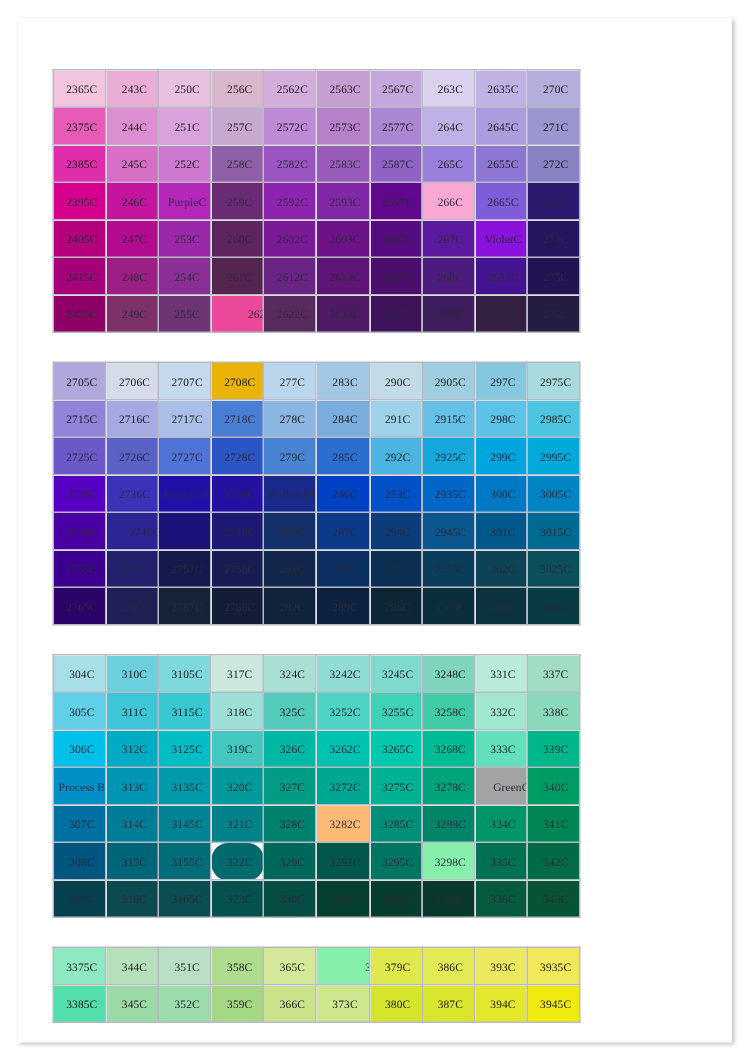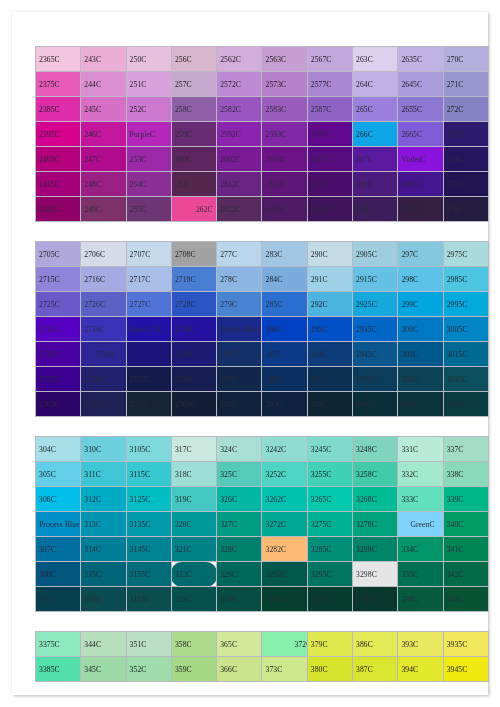--- a/index.html
+++ b/index.html
@@ -1,22 +1,22 @@
 <!DOCTYPE html>
 <html><head>
 <meta charset="utf-8">
 <style>
   html,body{margin:0;padding:0;background:#ffffff;}
   body{width:500px;height:707px;overflow:hidden;
        font-family:"Liberation Serif","DejaVu Serif",serif;}
   #page{position:absolute;left:12px;top:12px;width:476px;height:683px;
         background:#ffffff;box-shadow:1px 1px 3px rgba(0,0,0,.28);}
   #sheet{position:absolute;left:23px;top:34px;width:443px;}
-  .block{width:454px;border-collapse:collapse;table-layout:fixed;
-         margin:0;padding:0;}
+  .block{width:352px;border-collapse:collapse;table-layout:fixed;
+         margin:0;padding:0;text-align:center;}
   .block td{height:24px;padding:0 0 0 3px;vertical-align:middle;
             font-size:7.6px;line-height:9px;letter-spacing:.1px;
             border:1px solid #b9b9c4;color:#1a1a1a;overflow:hidden;
             white-space:nowrap;}
   .block td.dark{color:#2b2b3a;}
   .spacer{height:19px;}
 </style>
 </head>
 <body>
 
@@ -61,21 +61,21 @@
             <td style="background: rgb(135, 130, 196);">272C</td>
           </tr>
           <tr>
             <td class="dark" style="background: rgb(214, 0, 143);">2395C</td>
             <td class="dark" style="background: rgb(195, 21, 158);">246C</td>
             <td class="dark" style="background: rgb(181, 38, 187);">PurpleC</td>
             <td class="dark" style="background: rgb(105, 43, 115);">259C</td>
             <td class="dark" style="background: rgb(141, 36, 176);">2592C</td>
             <td class="dark" style="background: rgb(130, 40, 166);">2593C</td>
             <td class="dark" style="background: rgb(98, 8, 143);">2597C</td>
-            <td class="dark" style="background: #0ea5e9;">266C</td>
+            <td class="dark" style="background: #f9a8d4;">266C</td>
             <td class="dark" style="background: rgb(127, 92, 216);">2665C</td>
             <td class="dark" style="background: rgb(43, 26, 110);">273C</td>
           </tr>
           <tr>
             <td class="dark" style="background: rgb(181, 0, 124);">2405C</td>
             <td class="dark" style="background: rgb(178, 11, 144);">247C</td>
             <td class="dark" style="background: rgb(155, 40, 168);">253C</td>
             <td class="dark" style="background: rgb(93, 36, 96);">260C</td>
             <td class="dark" style="background: rgb(123, 26, 150);">2602C</td>
             <td class="dark" style="background: rgb(109, 18, 137);">2603C</td>
@@ -110,21 +110,21 @@
           </tr>
         </tbody>
       </table>
       <div class="spacer"></div>
       <table class="block">
         <tbody>
           <tr>
             <td style="background: rgb(176, 167, 221);">2705C</td>
             <td style="background: rgb(214, 219, 233);">2706C</td>
             <td style="background: rgb(197, 217, 237);">2707C</td>
-            <td style="background: #a3a3a3;">2708C</td>
+            <td style="background: #eab308;">2708C</td>
             <td style="background: rgb(185, 214, 236);">277C</td>
             <td style="background: rgb(162, 199, 229);">283C</td>
             <td style="background: rgb(195, 219, 230);">290C</td>
             <td style="background: rgb(159, 205, 224);">2905C</td>
             <td style="background: rgb(132, 200, 224);">297C</td>
             <td style="background: rgb(169, 219, 222);">2975C</td>
           </tr>
           <tr>
             <td style="background: rgb(144, 131, 218);">2715C</td>
             <td style="background: rgb(165, 170, 226);">2716C</td>
@@ -240,21 +240,21 @@
           </tr>
           <tr>
             <td class="dark" style="background: rgb(0, 144, 200);">Process  BlueC</td>
             <td class="dark" style="background: rgb(0, 149, 178);">313C</td>
             <td class="dark" style="background: rgb(0, 154, 170);">3135C</td>
             <td class="dark" style="background: rgb(0, 154, 154);">320C</td>
             <td class="dark" style="background: rgb(0, 156, 132);">327C</td>
             <td class="dark" style="background: rgb(0, 168, 148);">3272C</td>
             <td class="dark" style="background: rgb(0, 178, 148);">3275C</td>
             <td class="dark" style="background: rgb(0, 163, 122);">3278C</td>
-            <td class="dark" style="background: #7dd3fc; padding-left: 12px;">GreenC</td>
+            <td class="dark" style="background: #a3a3a3; padding-left: 12px;">GreenC</td>
             <td class="dark" style="background: rgb(0, 156, 102);">340C</td>
           </tr>
           <tr>
             <td class="dark" style="background: rgb(0, 112, 160);">307C</td>
             <td class="dark" style="background: rgb(0, 126, 151);">314C</td>
             <td class="dark" style="background: rgb(0, 132, 148);">3145C</td>
             <td class="dark" style="background: rgb(0, 130, 136);">321C</td>
             <td class="dark" style="background: rgb(0, 129, 110);">328C</td>
             <td class="dark" style="background: #fdba74;">3282C</td>
             <td class="dark" style="background: rgb(0, 144, 121);">3285C</td>
@@ -263,21 +263,21 @@
             <td class="dark" style="background: rgb(0, 133, 85);">341C</td>
           </tr>
           <tr>
             <td class="dark" style="background: rgb(0, 86, 126);">308C</td>
             <td class="dark" style="background: rgb(0, 101, 121);">315C</td>
             <td class="dark" style="background: rgb(0, 109, 120);">3155C</td>
             <td class="dark" style="background: rgb(0, 106, 108); border-radius: 11px;">322C</td>
             <td class="dark" style="background: rgb(0, 104, 90);">329C</td>
             <td class="dark" style="background: rgb(0, 87, 74);">3292C</td>
             <td class="dark" style="background: rgb(0, 118, 98);">3295C</td>
-            <td class="dark" style="background: #e5e5e5;">3298C</td>
+            <td class="dark" style="background: #86efac;">3298C</td>
             <td class="dark" style="background: rgb(0, 113, 82);">335C</td>
             <td class="dark" style="background: rgb(0, 107, 70);">342C</td>
           </tr>
           <tr>
             <td class="dark" style="background: rgb(6, 64, 79);">309C</td>
             <td class="dark" style="background: rgb(11, 74, 80);">316C</td>
             <td class="dark" style="background: rgb(10, 78, 82);">3165C</td>
             <td class="dark" style="background: rgb(5, 81, 79);">323C</td>
             <td class="dark" style="background: rgb(5, 76, 66);">330C</td>
             <td class="dark" style="background: rgb(5, 64, 47);">3302C</td>

